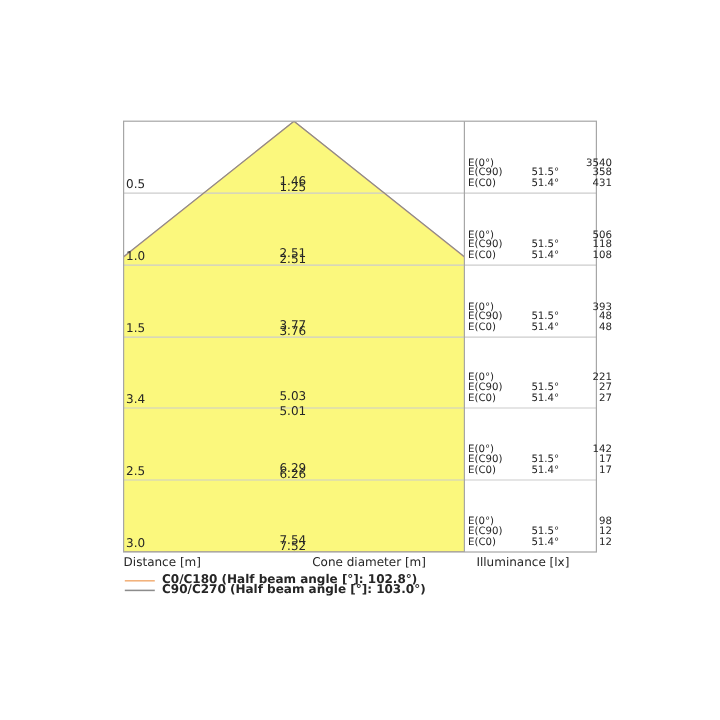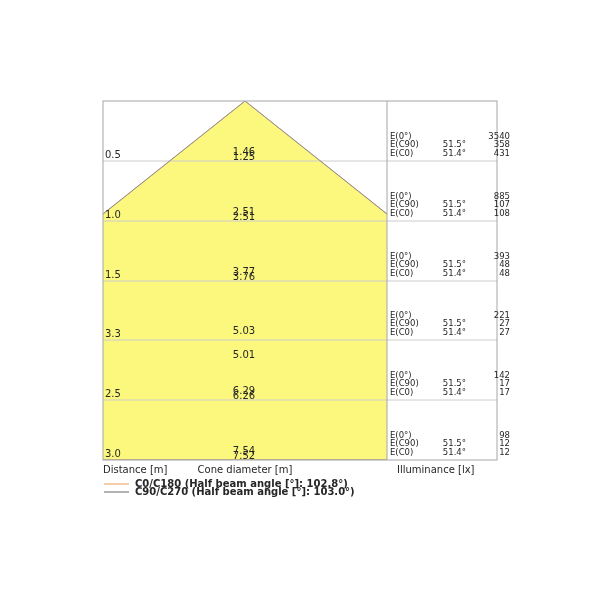--- a/index.html
+++ b/index.html
@@ -9,21 +9,21 @@
   .abs{position:absolute;white-space:nowrap;}
   .t{font-size:10px;line-height:10px;color:#262626;}
   .dist{left:105px;width:40px;}
   .conep{left:184px;width:120px;text-align:center;}
   .eblock{left:389px;width:122px;}
   .eline{position:relative;height:8.3px;font-size:8.5px;line-height:8.6px;}
   .el{position:absolute;left:1px;}
   .ea{position:absolute;right:45px;}
   .ev{position:absolute;right:1px;margin-left:24px;}
   .axis-dist{left:103px;top:465px;}
-  .axis-cone{left:145px;top:465px;width:200px;text-align:center;}
+  .axis-cone{left:145px;top:465px;width:200px;text-align:right;padding-left:10px;}
   .axis-ill{left:397px;top:465px;width:100px;text-align:left;}
   .legend-text{left:135px;font-weight:bold;}
 </style>
 </head>
 <body>
 
 <div id="canvas">
 
   <svg id="plot-svg" width="600" height="600" viewBox="0 0 600 600">
     <defs>
@@ -71,26 +71,26 @@
       <span class="ev">431</span>
     </div>
   </div>
 
   <div class="abs t dist" style="top:210px">1.0</div>
   <div class="abs t conep" style="top:207px">2.51</div>
   <div class="abs t conep" style="top:212px">2.51</div>
   <div class="abs eblock" style="top:192px">
     <div class="eline">
       <span class="el">E(0°)</span>
-      <span class="ev">885</span>
+      <span class="ev">506</span>
     </div>
     <div class="eline">
       <span class="el">E(C90)</span>
       <span class="ea">51.5°</span>
-      <span class="ev">107</span>
+      <span class="ev">118</span>
     </div>
     <div class="eline">
       <span class="el">E(C0)</span>
       <span class="ea">51.4°</span>
       <span class="ev">108</span>
     </div>
   </div>
 
   <div class="abs t dist" style="top:270px">1.5</div>
   <div class="abs t conep" style="top:267px">3.77</div>
@@ -105,23 +105,23 @@
       <span class="ea">51.5°</span>
       <span class="ev">48</span>
     </div>
     <div class="eline">
       <span class="el">E(C0)</span>
       <span class="ea">51.4°</span>
       <span class="ev">48</span>
     </div>
   </div>
 
-  <div class="abs t dist" style="top:329px">3.3</div>
+  <div class="abs t dist" style="top:329px">3.4</div>
   <div class="abs t conep" style="top:326px">5.03</div>
-  <div class="abs t conep" style="top:350px">5.01</div>
+  <div class="abs t conep" style="top:339px">5.01</div>
   <div class="abs eblock" style="top:311px">
     <div class="eline">
       <span class="el">E(0°)</span>
       <span class="ev">221</span>
     </div>
     <div class="eline">
       <span class="el">E(C90)</span>
       <span class="ea">51.5°</span>
       <span class="ev">27</span>
     </div>

